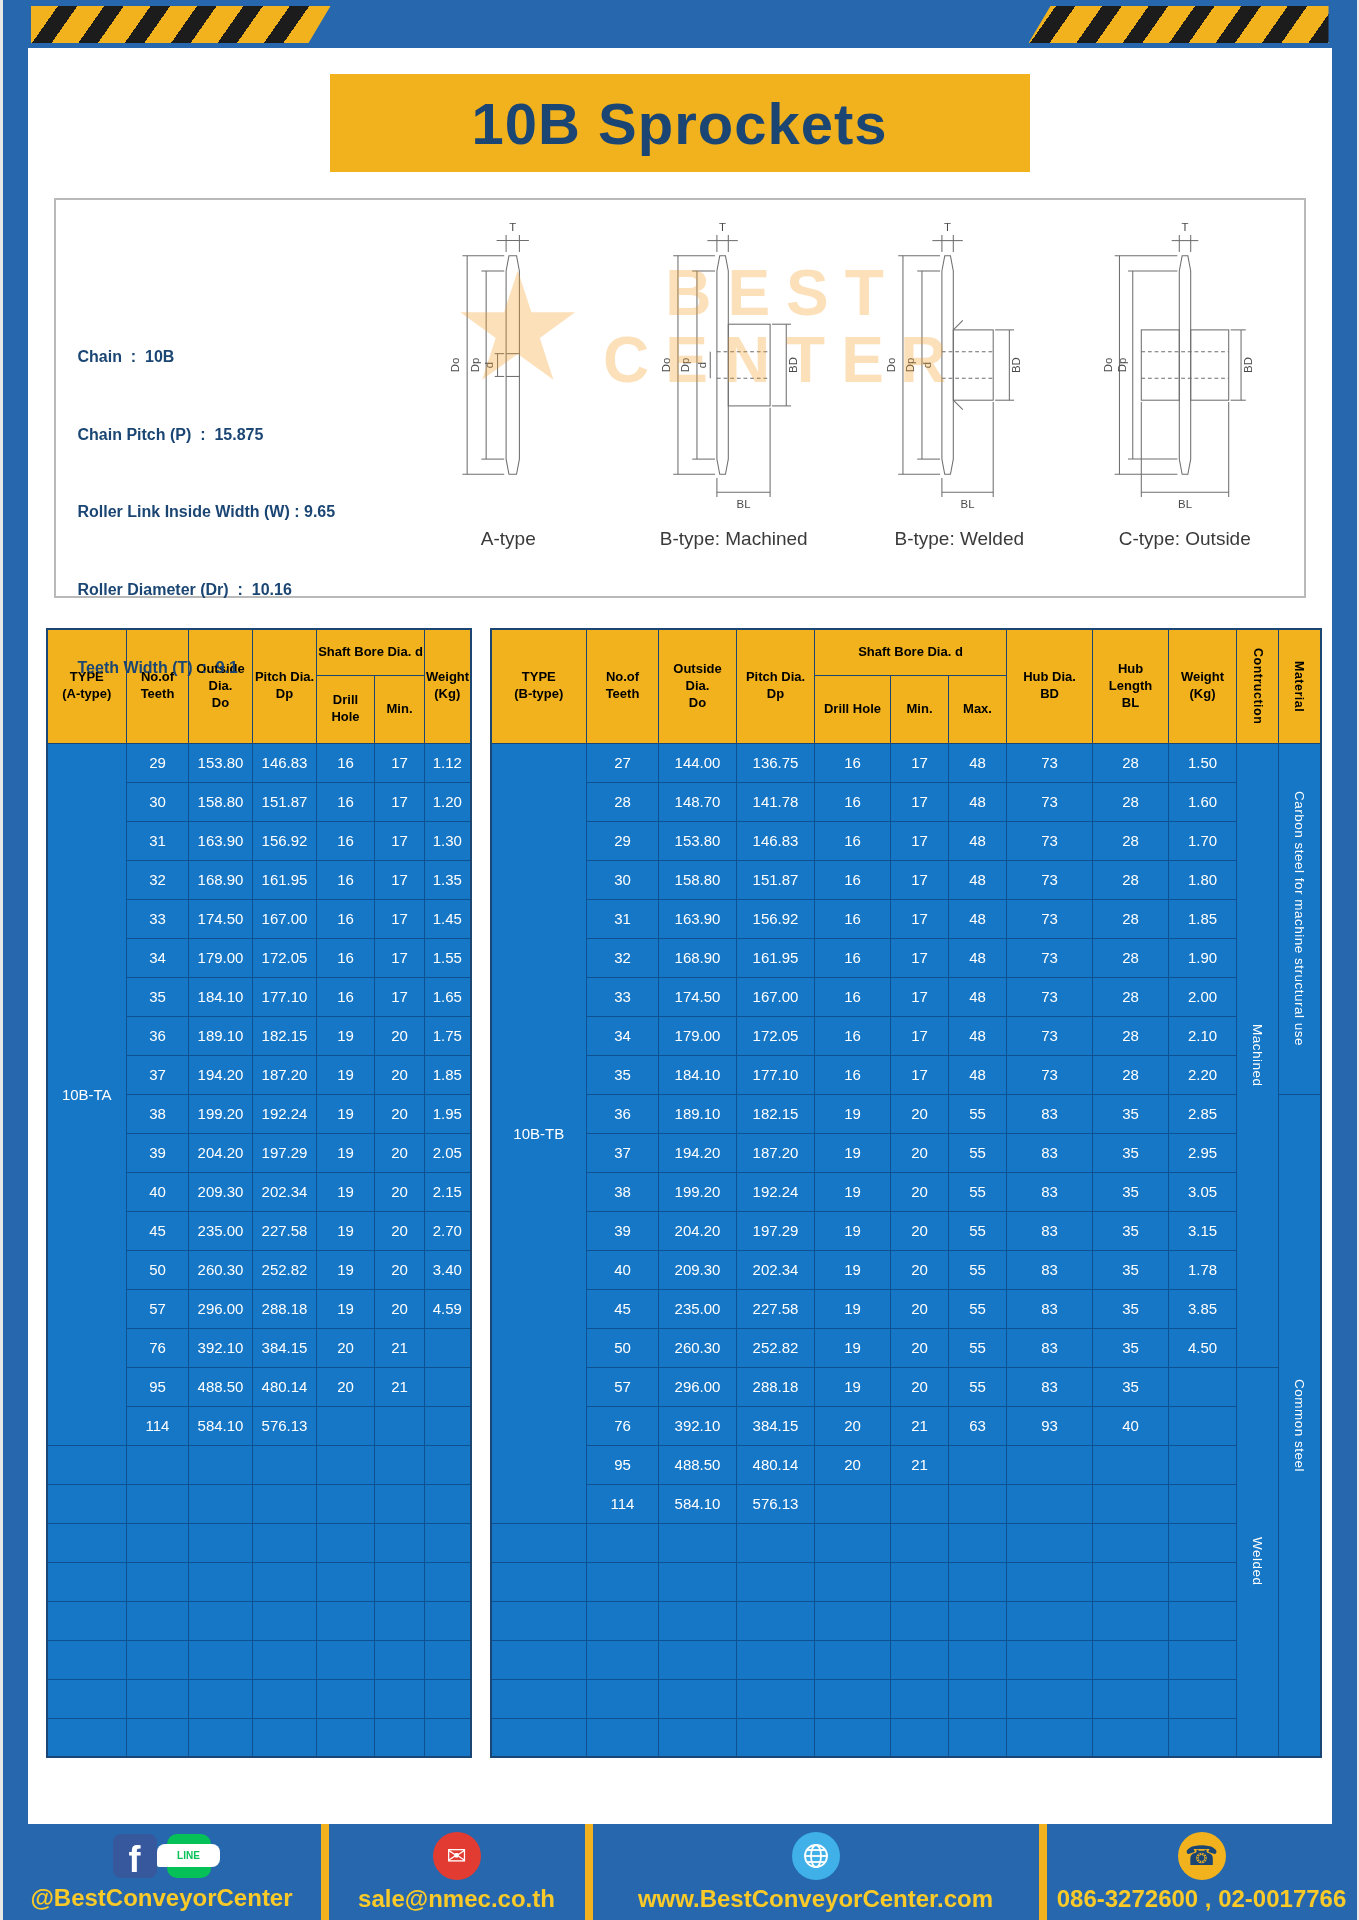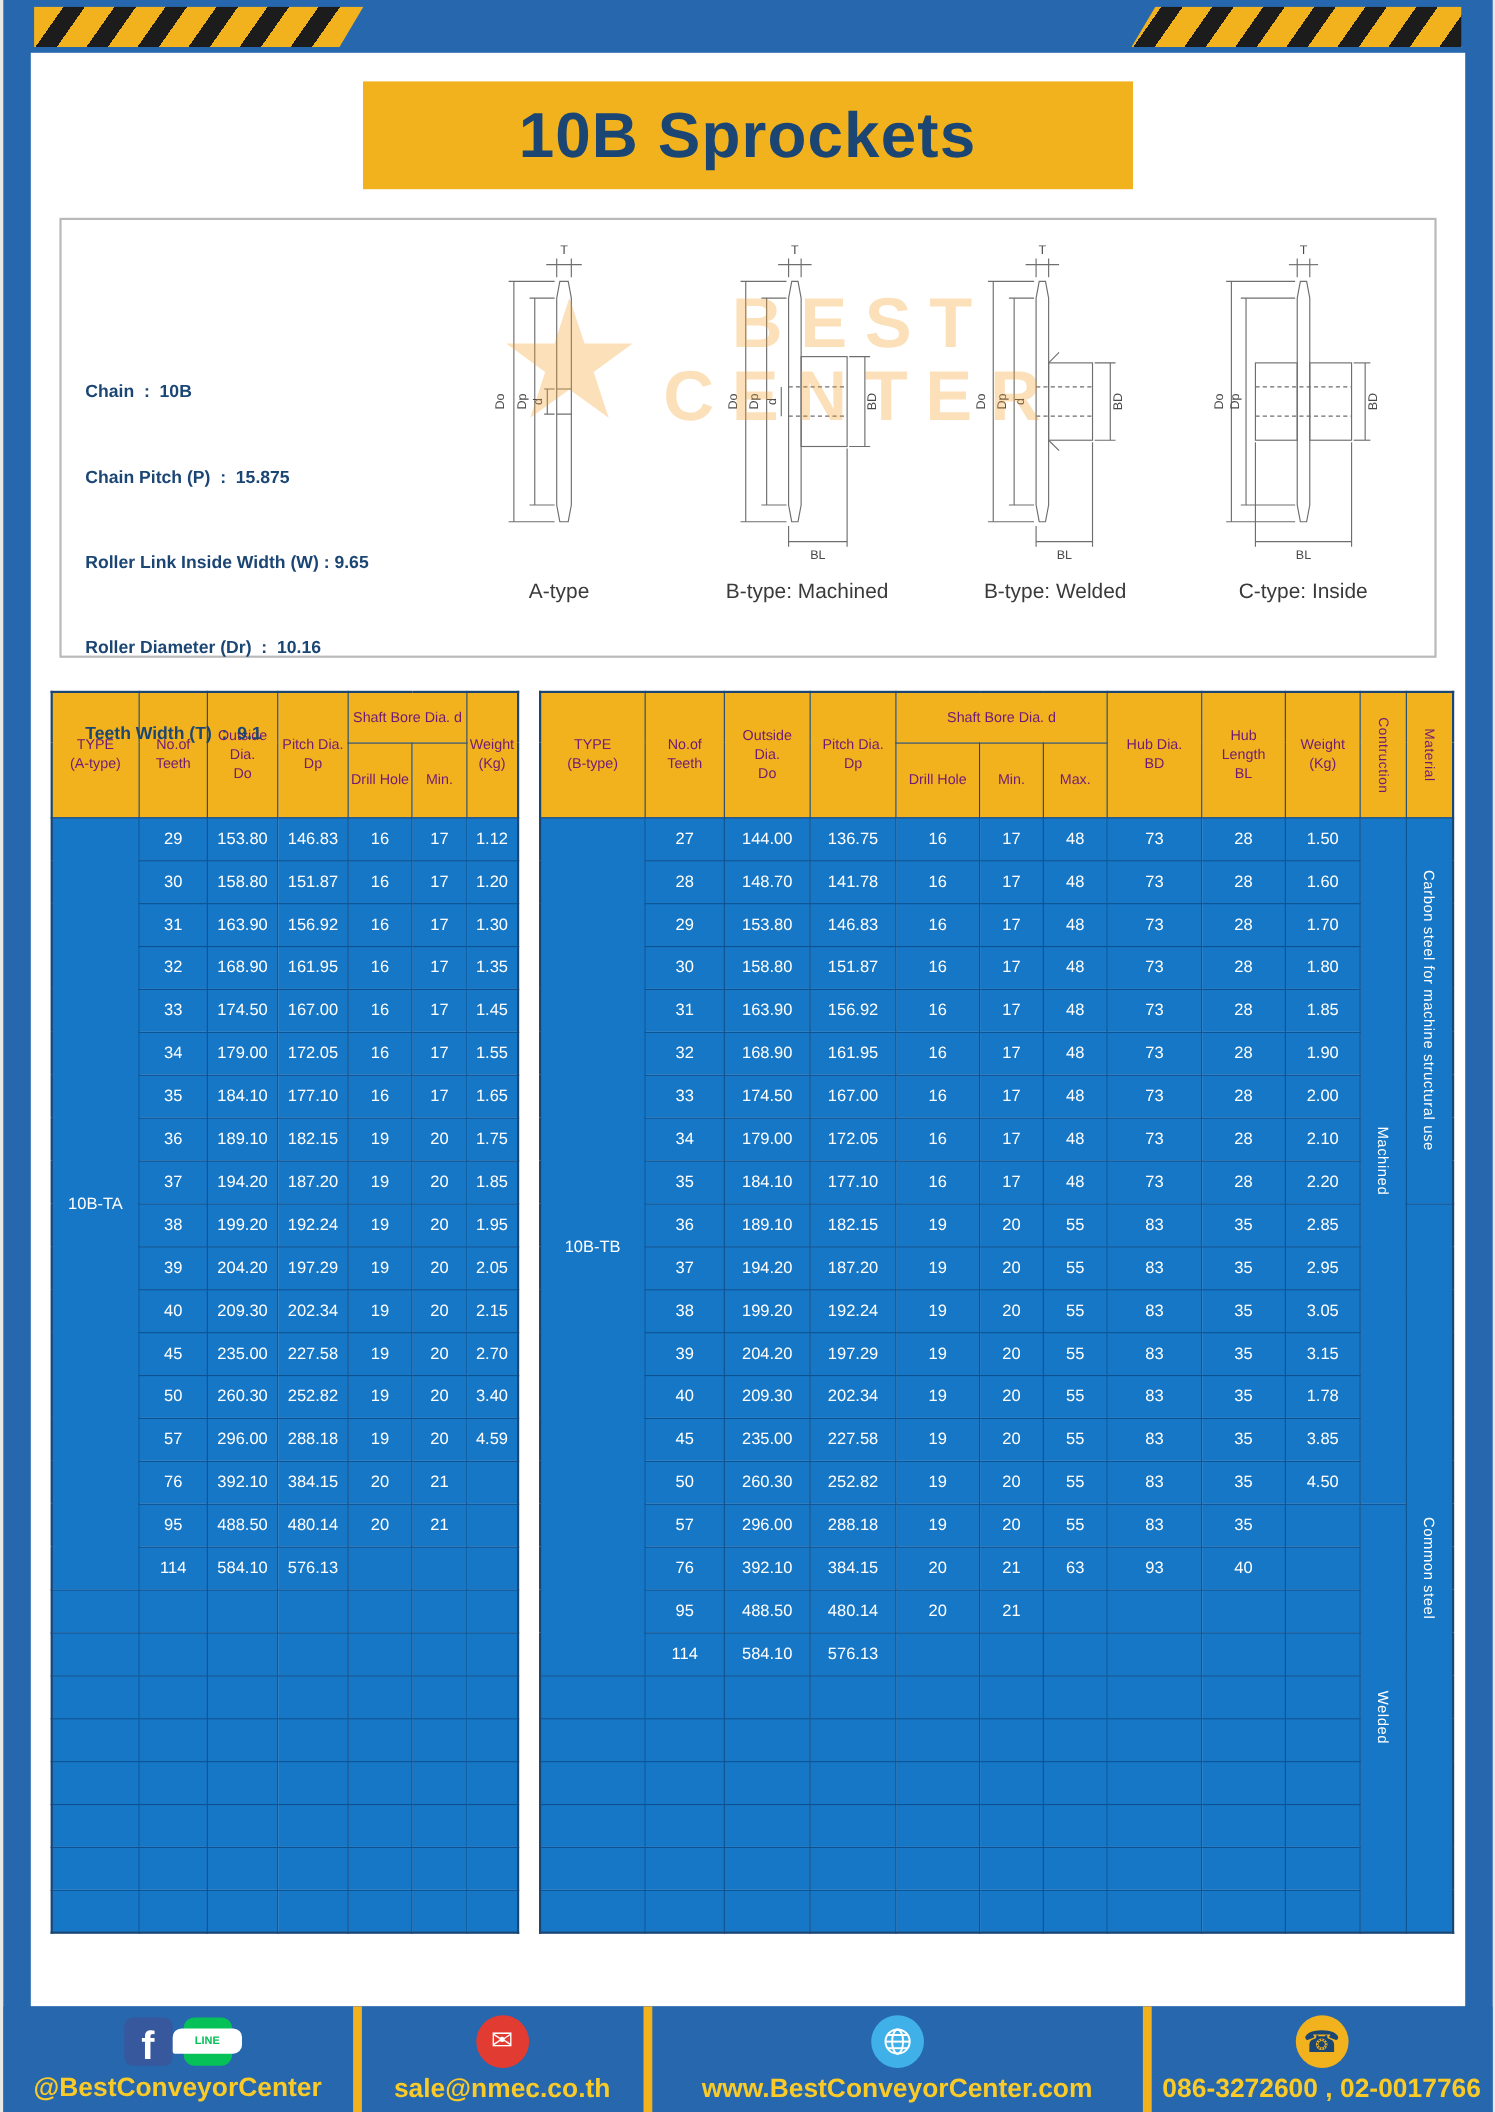--- a/index.html
+++ b/index.html
@@ -31,21 +31,21 @@
   .watermark { position:absolute; left:395px; top:52px; display:flex; align-items:center; gap:18px;
                opacity:0.30; pointer-events:none; z-index:5; }
   .watermark .star { font-size:150px; color:#f39c1f; line-height:1; }
   .watermark .wm-text { color:#f39c1f; font-weight:bold; font-size:64px; letter-spacing:16px; line-height:1.05;text-align:center; }
 
   
   .table-wrap { position:absolute; top:580px; }
   .table-a { left:18px;  width:424px; }
   .table-b { left:462px; width:830px; }
   table { border-collapse:collapse; table-layout:fixed; width:100%; border:2px solid #1b4674; }
-  th { background:#f2b21e; color:#701a75; font-weight:normal; font-size:13px;
+  th { background:#f2b21e; color:#000000; font-weight:bold; font-size:13px;
        border:1px solid #1b4674; white-space:pre-line; line-height:1.3; padding:2px 1px; text-align:center; }
   thead tr.h1 { height:46px; } thead tr.h2 { height:68px; }
   td { background:#1677c6; color:#ffffff; font-size:15px; text-align:center;
        border:1px solid #0d5191; height:39px; padding:0 2px; }
   th.vert { writing-mode:vertical-rl; font-size:12.5px; letter-spacing:0.5px; padding:4px 1px; }
   .vert-cell { writing-mode:vertical-rl; text-align:center; vertical-align:middle;
                font-size:13.5px; letter-spacing:0.5px; padding:4px 0; }
   .type-cell { font-size:15px; }
 
   
@@ -232,21 +232,21 @@
                 <line x1="54" y1="289" x2="146" y2="289"></line>
             </g>
             <g fill="#4a4a4a" font-size="12">
               <text x="100" y="14" text-anchor="middle">T</text>
               <text x="23" y="155" transform="rotate(-90 23 155)" text-anchor="middle">Do</text>
               <text x="38" y="155" transform="rotate(-90 38 155)" text-anchor="middle">Dp</text>
               <text x="170" y="155" transform="rotate(-90 170 155)" text-anchor="middle">BD</text>
               <text x="100" y="306" text-anchor="middle">BL</text>
             </g>
           </svg>
-          <div class="caption">C-type: Inside</div>
+          <div class="caption">C-type: Outside</div>
         </div>
 
       </div>
     </div>
 
     <div class="table-wrap table-a">
       <table>
         <colgroup>
           <col style="width:80px">
             <col style="width:62px">

